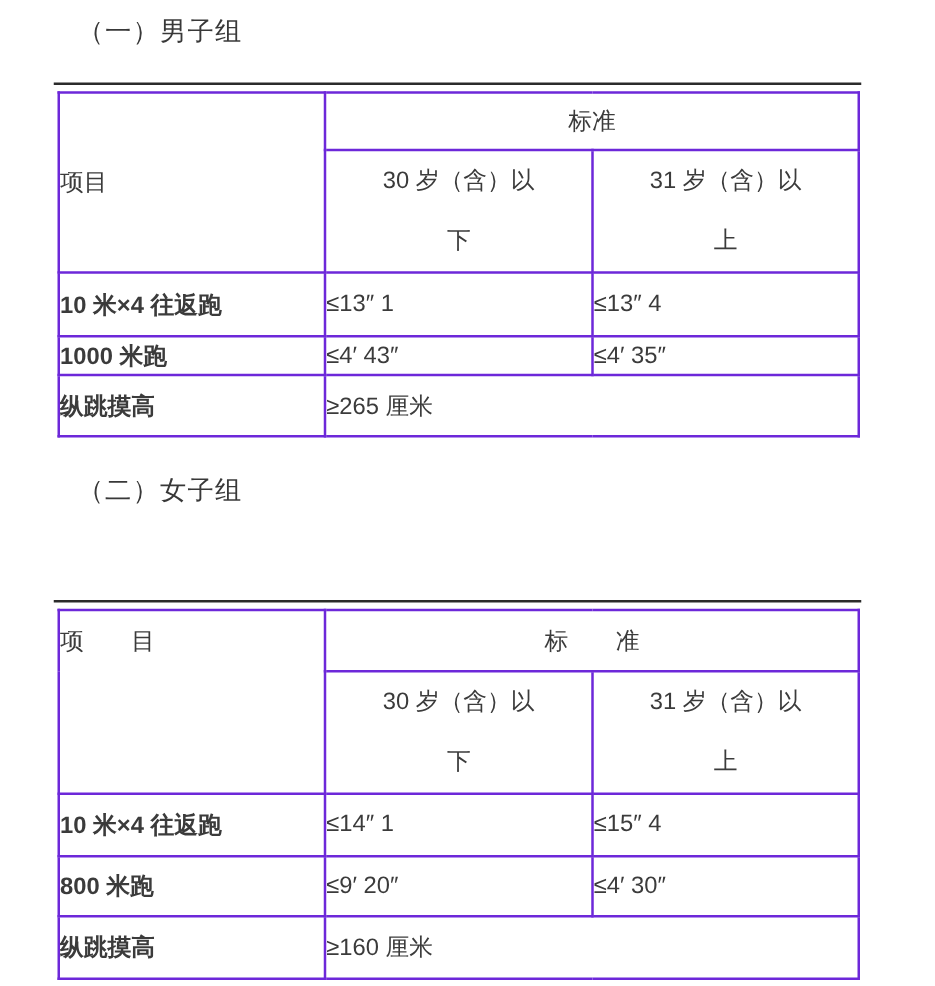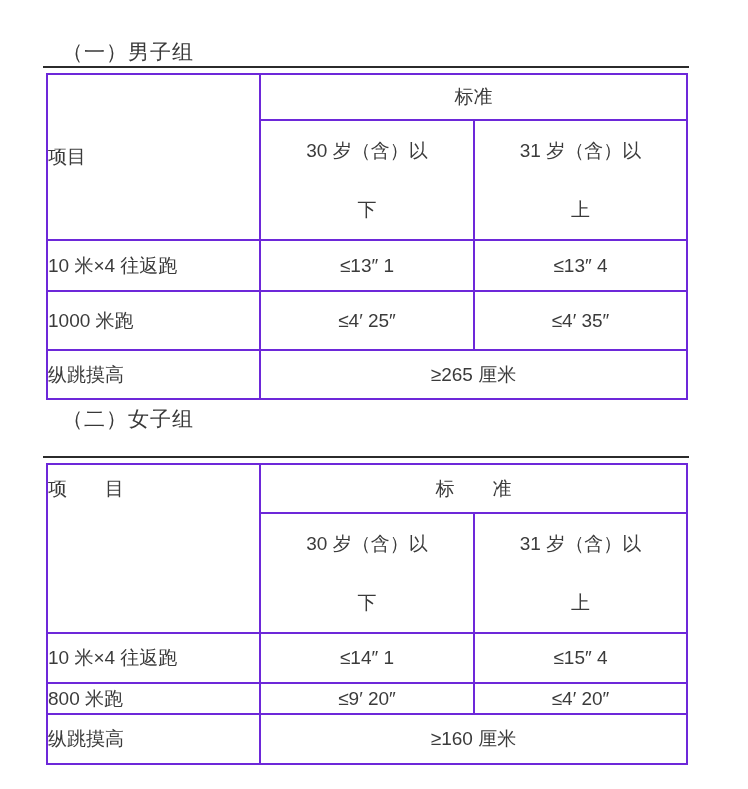--- a/index.html
+++ b/index.html
@@ -5,55 +5,54 @@
   html,body{margin:0;padding:0;background:#ffffff;}
   body{
     width:748px;height:789px;position:relative;overflow:hidden;
     font-family:"Liberation Sans","DejaVu Sans",sans-serif;
     color:#3a3a3a;
   }
   .section-title{
     position:absolute;left:62px;
     font-size:21px;letter-spacing:1px;color:#383838;
     white-space:nowrap;
-    margin-top:27px;
   }
   #title-mens{top:11px;}
   #title-womens{top:378px;}
   .table-wrap{position:absolute;left:43px;width:646px;}
   #wrap-mens{top:66px;}
-  #wrap-womens{top:456px;}
+  #wrap-womens{top:480px;}
   .top-rule{width:646px;height:2px;background:#2b2b2b;margin-bottom:5px;}
   table.std{
     border-collapse:collapse;table-layout:fixed;
     width:640px;margin-left:3px;
     font-size:19px;color:#3b3b3b;
   }
   table.std td{
     border:2px solid #6d28d9;
     padding:0;vertical-align:middle;
     overflow:hidden;
   }
   col.c1{width:213px;} col.c2{width:214px;} col.c3{width:213px;}
   td.item-hdr{text-align:left;padding-left:33px;margin-top:32px;}
   td.item-hdr.va-top{vertical-align:top;padding-top:11px;}
   td.std-hdr{text-align:center;padding-right:80px;}
   td.age-hdr{
     text-align:center;white-space:pre-line;
-    line-height:59px;
+    line-height:48px;
   }
-  td.item{ text-align:left;padding-left:17px;}
-  td.val{  text-align:center;padding-right:40px;}
-  td.val-merged{text-align:center;padding-right:80px;}
+  td.item{ text-align:left;padding-left:17px;font-weight:bold;}
+  td.val{  text-align:left;padding-right:40px;}
+  td.val-merged{padding-right:80px;}
   tr.r-std1{height:46px;}
   tr.r-age1{height:97px;}
-  tr.r-d1{height:51px;} tr.r-d2{height:59px;} tr.r-d3{height:49px;}
+  tr.r-d1{height:51px;} tr.r-d2{height:31px;} tr.r-d3{height:49px;}
   tr.r-std2{height:49px;}
   tr.r-age2{height:98px;}
-  tr.r-e1{height:50px;} tr.r-e2{height:31px;} tr.r-e3{height:50px;}
+  tr.r-e1{height:50px;} tr.r-e2{height:48px;} tr.r-e3{height:50px;}
 </style>
 </head>
 <body>
 
 <div class="section-title" id="title-mens">（一）男子组</div>
 
 <div class="table-wrap" id="wrap-mens">
   <div class="top-rule"></div>
   <table class="std">
     <colgroup>
@@ -72,21 +71,21 @@
         <td class="age-hdr">31 岁（含）以
 上</td>
       </tr>
       <tr class="r-d1">
         <td class="item">10 米×4 往返跑</td>
         <td class="val">≤13″ 1</td>
         <td class="val">≤13″ 4</td>
       </tr>
       <tr class="r-d2">
         <td class="item">1000 米跑</td>
-        <td class="val">≤4′ 25″</td>
+        <td class="val">≤4′ 43″</td>
         <td class="val">≤4′ 35″</td>
       </tr>
       <tr class="r-d3">
         <td class="item">纵跳摸高</td>
         <td class="val-merged" colspan="2">≥265 厘米</td>
       </tr>
     </tbody>
   </table>
 </div>
 
@@ -112,21 +111,21 @@
 上</td>
       </tr>
       <tr class="r-e1">
         <td class="item">10 米×4 往返跑</td>
         <td class="val">≤14″ 1</td>
         <td class="val">≤15″ 4</td>
       </tr>
       <tr class="r-e2">
         <td class="item">800 米跑</td>
         <td class="val">≤9′ 20″</td>
-        <td class="val">≤4′ 20″</td>
+        <td class="val">≤4′ 30″</td>
       </tr>
       <tr class="r-e3">
         <td class="item">纵跳摸高</td>
         <td class="val-merged" colspan="2">≥160 厘米</td>
       </tr>
     </tbody>
   </table>
 </div>
 
 </body></html>

